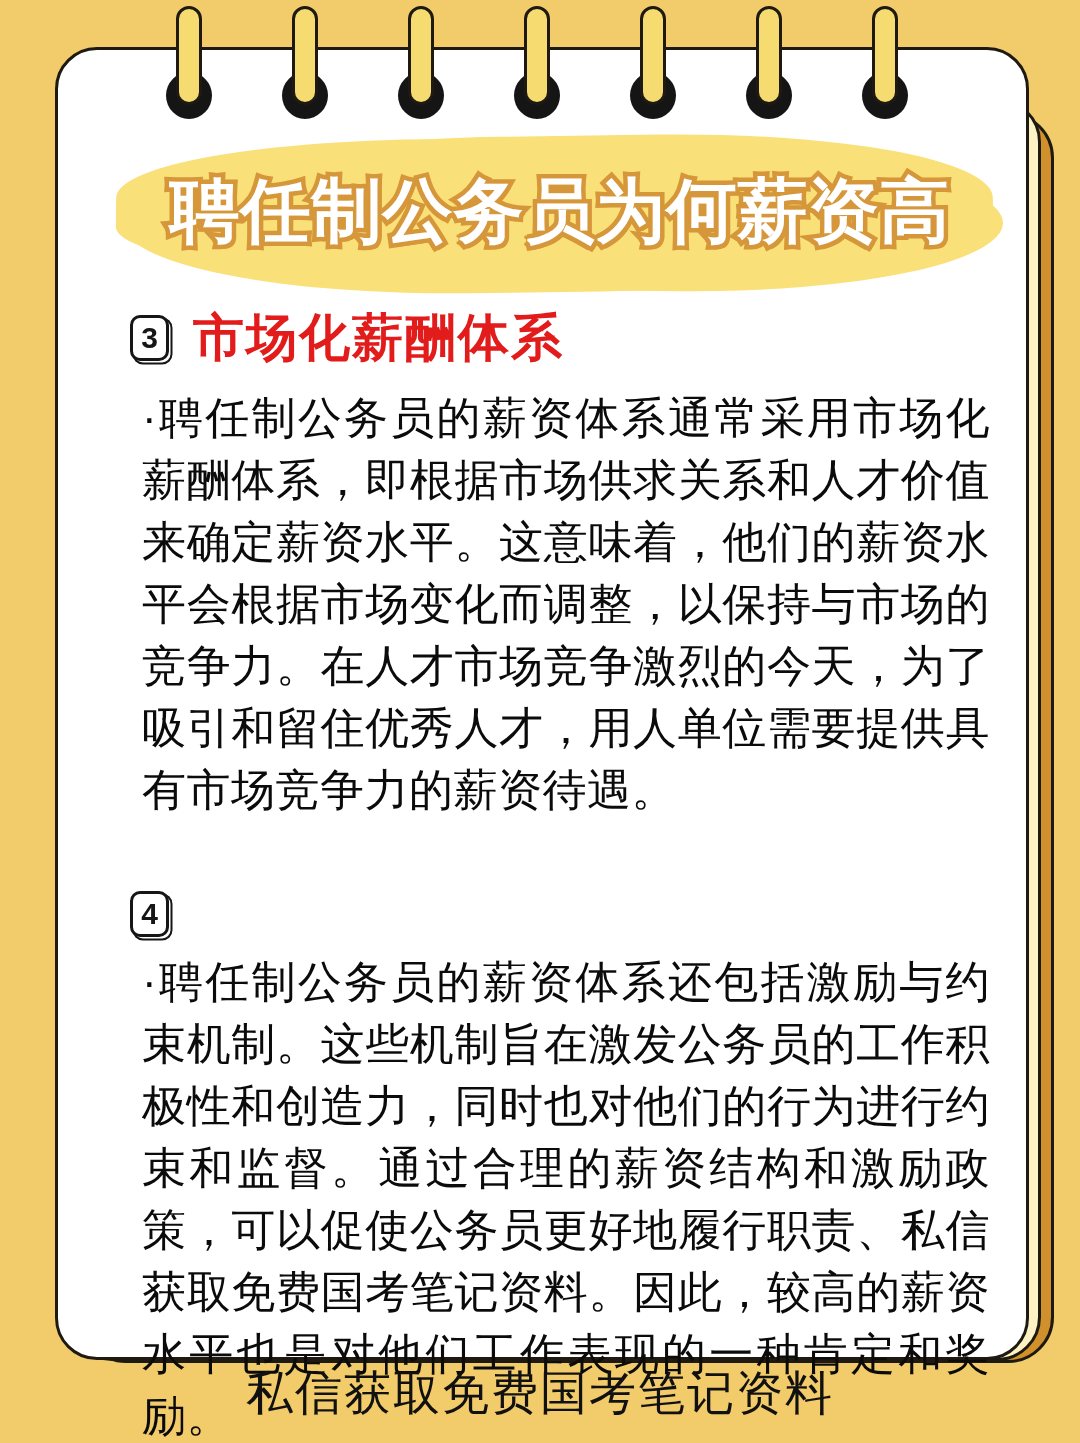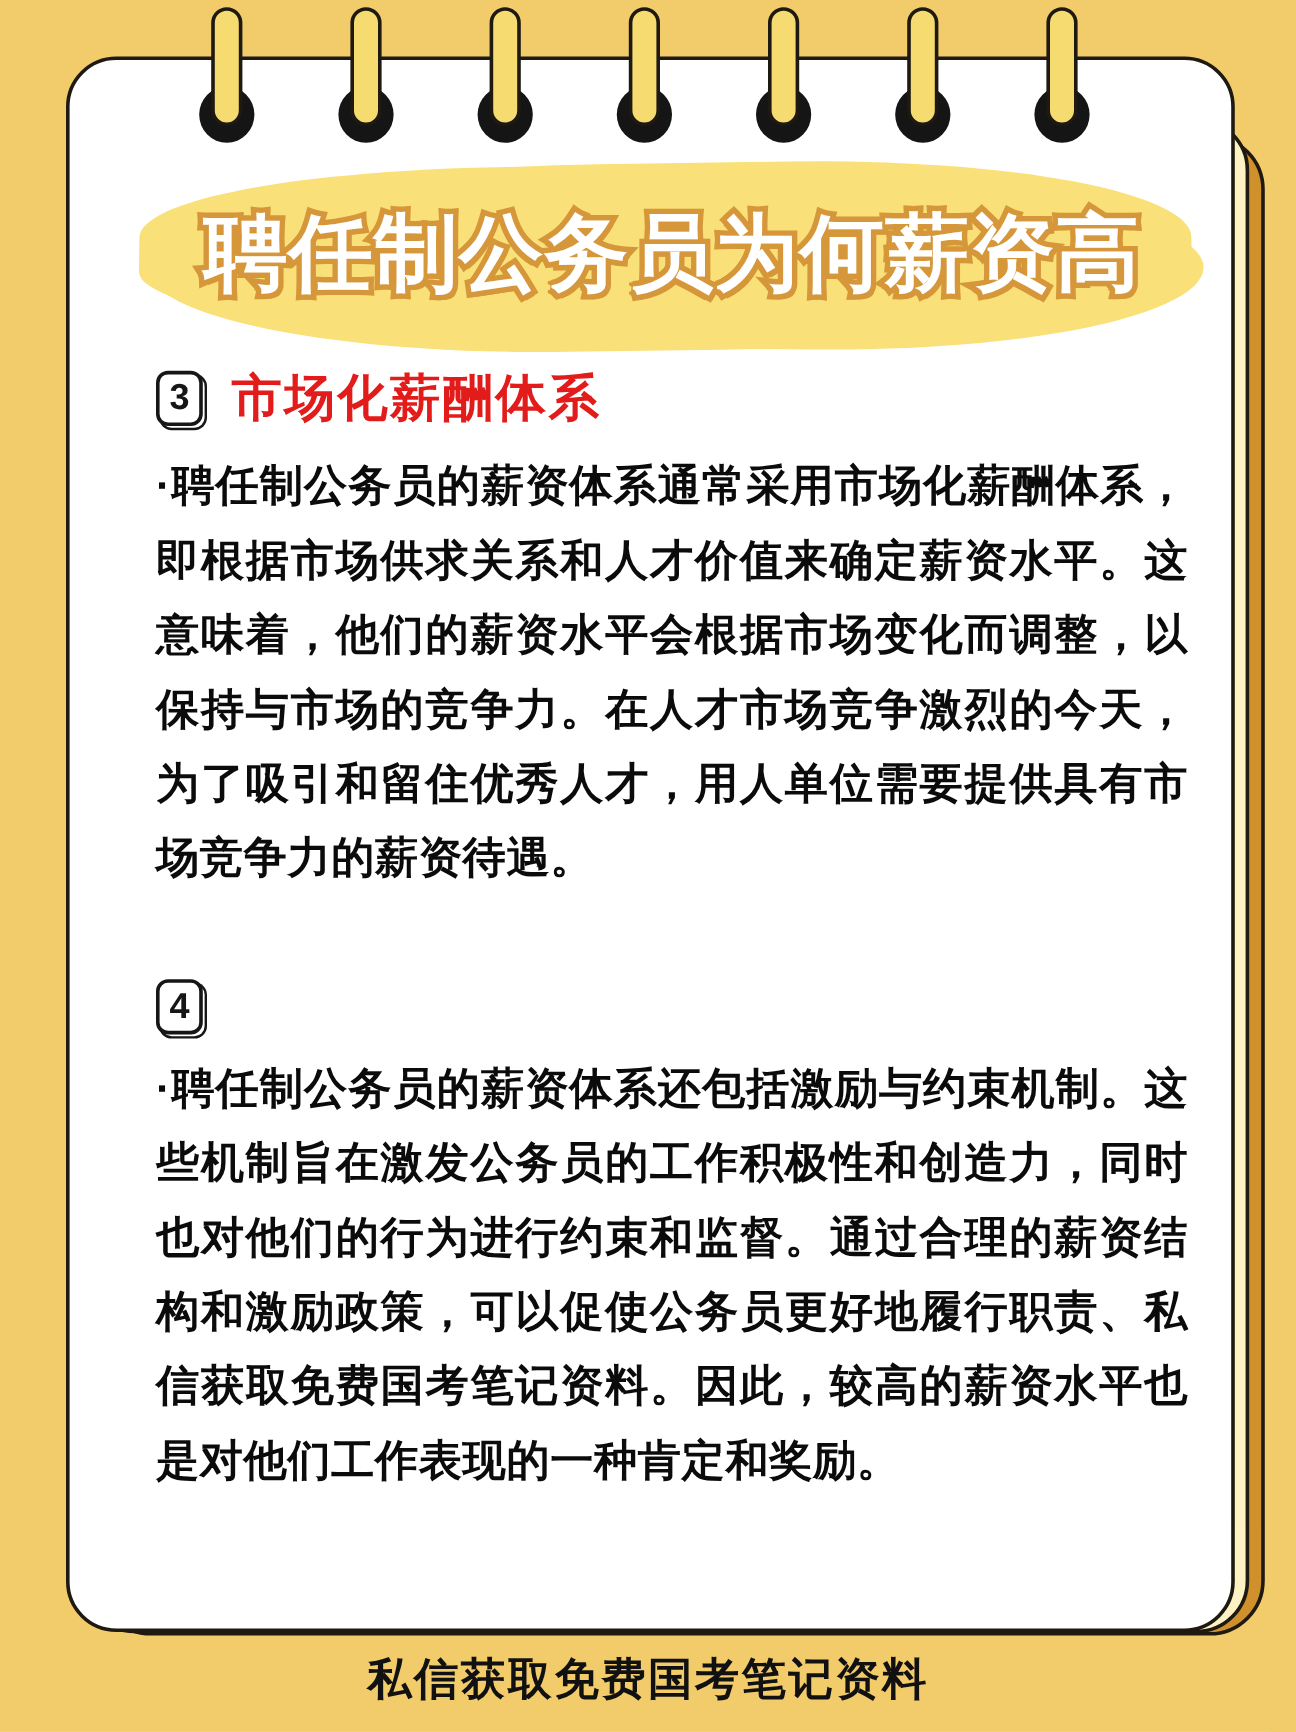--- a/index.html
+++ b/index.html
@@ -100,37 +100,38 @@
     display: inline-flex; align-items: center; justify-content: center;
     width: 39px; height: 46px;
     border: 3px solid #161616; border-radius: 10px;
     background: #FFFFFF;
     font-size: 30px; font-weight: 700; color: #161616;
     box-shadow: 3px 3px 0 -1.5px #FFFFFF, 3px 3px 0 0.5px #161616;
     margin-right: 24px;
     flex: 0 0 auto;
   }
   .sec-title {
-    font-size: 42px; font-weight: 800;
+    font-size: 51px; font-weight: 800;
     color: #E21B1B; letter-spacing: 2px;
   }
   .sec-body {
-    font-size: 36px; font-weight: 700;
+    font-size: 44px; font-weight: 400;
     color: #0B0B0B;
     line-height: 62px;
     text-align: justify;
     letter-spacing: 0.5px;
     word-break: break-all;
+    margin-left: 12px;
   }
 
   
   .footer-note {
     position: absolute; left: 0; right: 0; bottom: 18px;
     text-align: center;
-    font-size: 37px; font-weight: 700;
+    font-size: 47px; font-weight: 400;
     color: #111111; letter-spacing: 2px;
   }
 </style>
 </head>
 <body>
 
 <div class="canvas">
 
   <div class="page-back-orange"></div>
   <div class="page-back-cream"></div>

